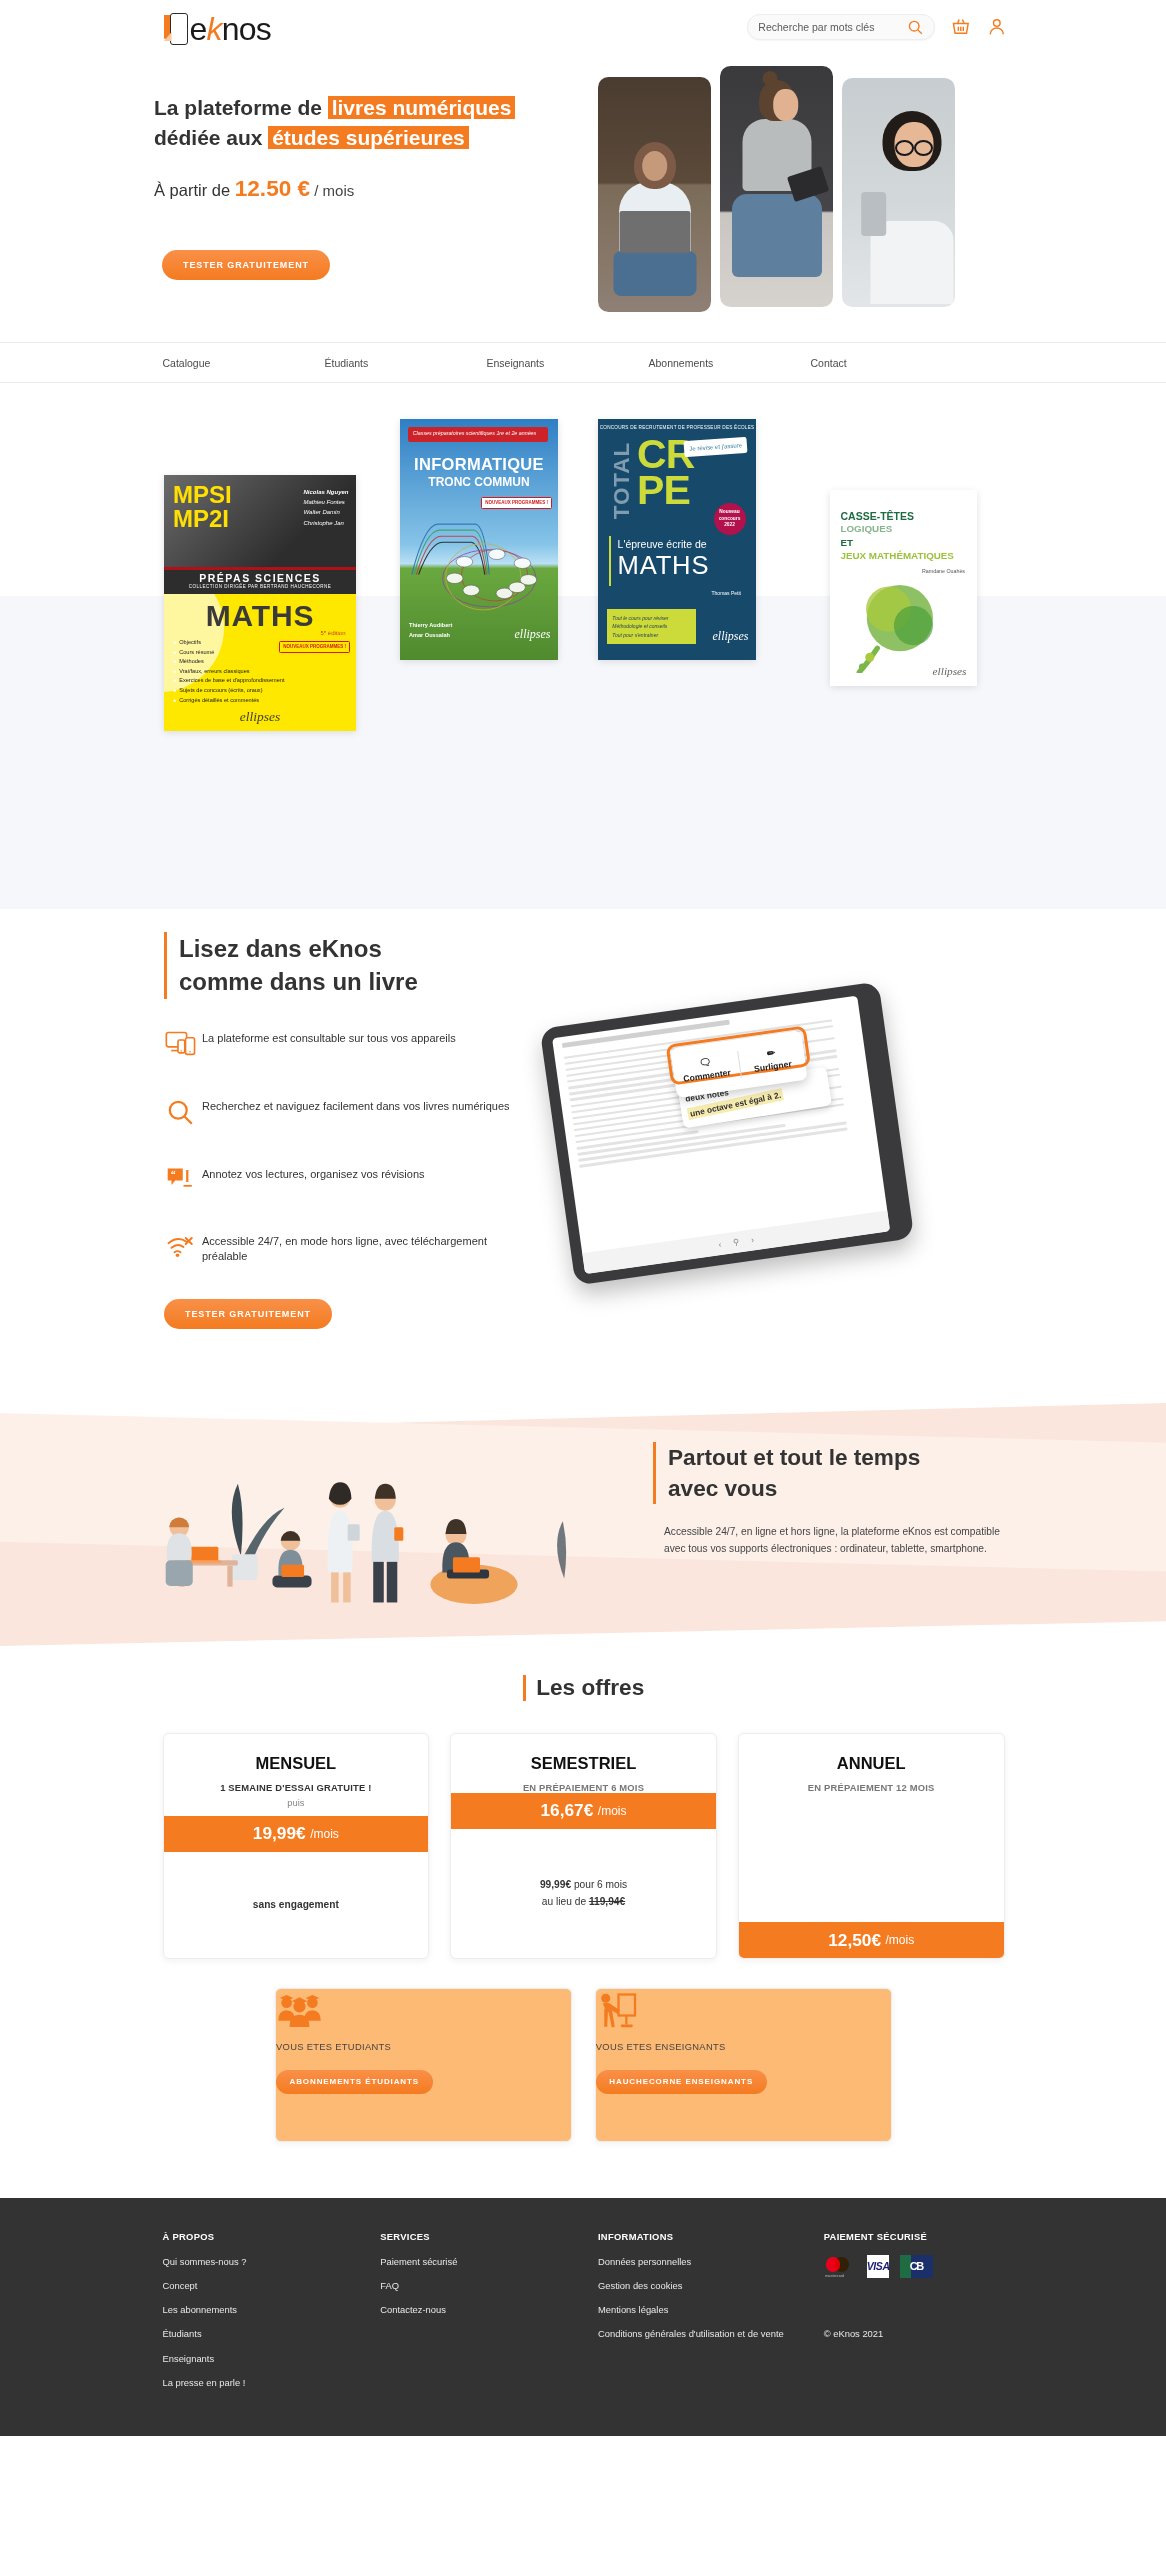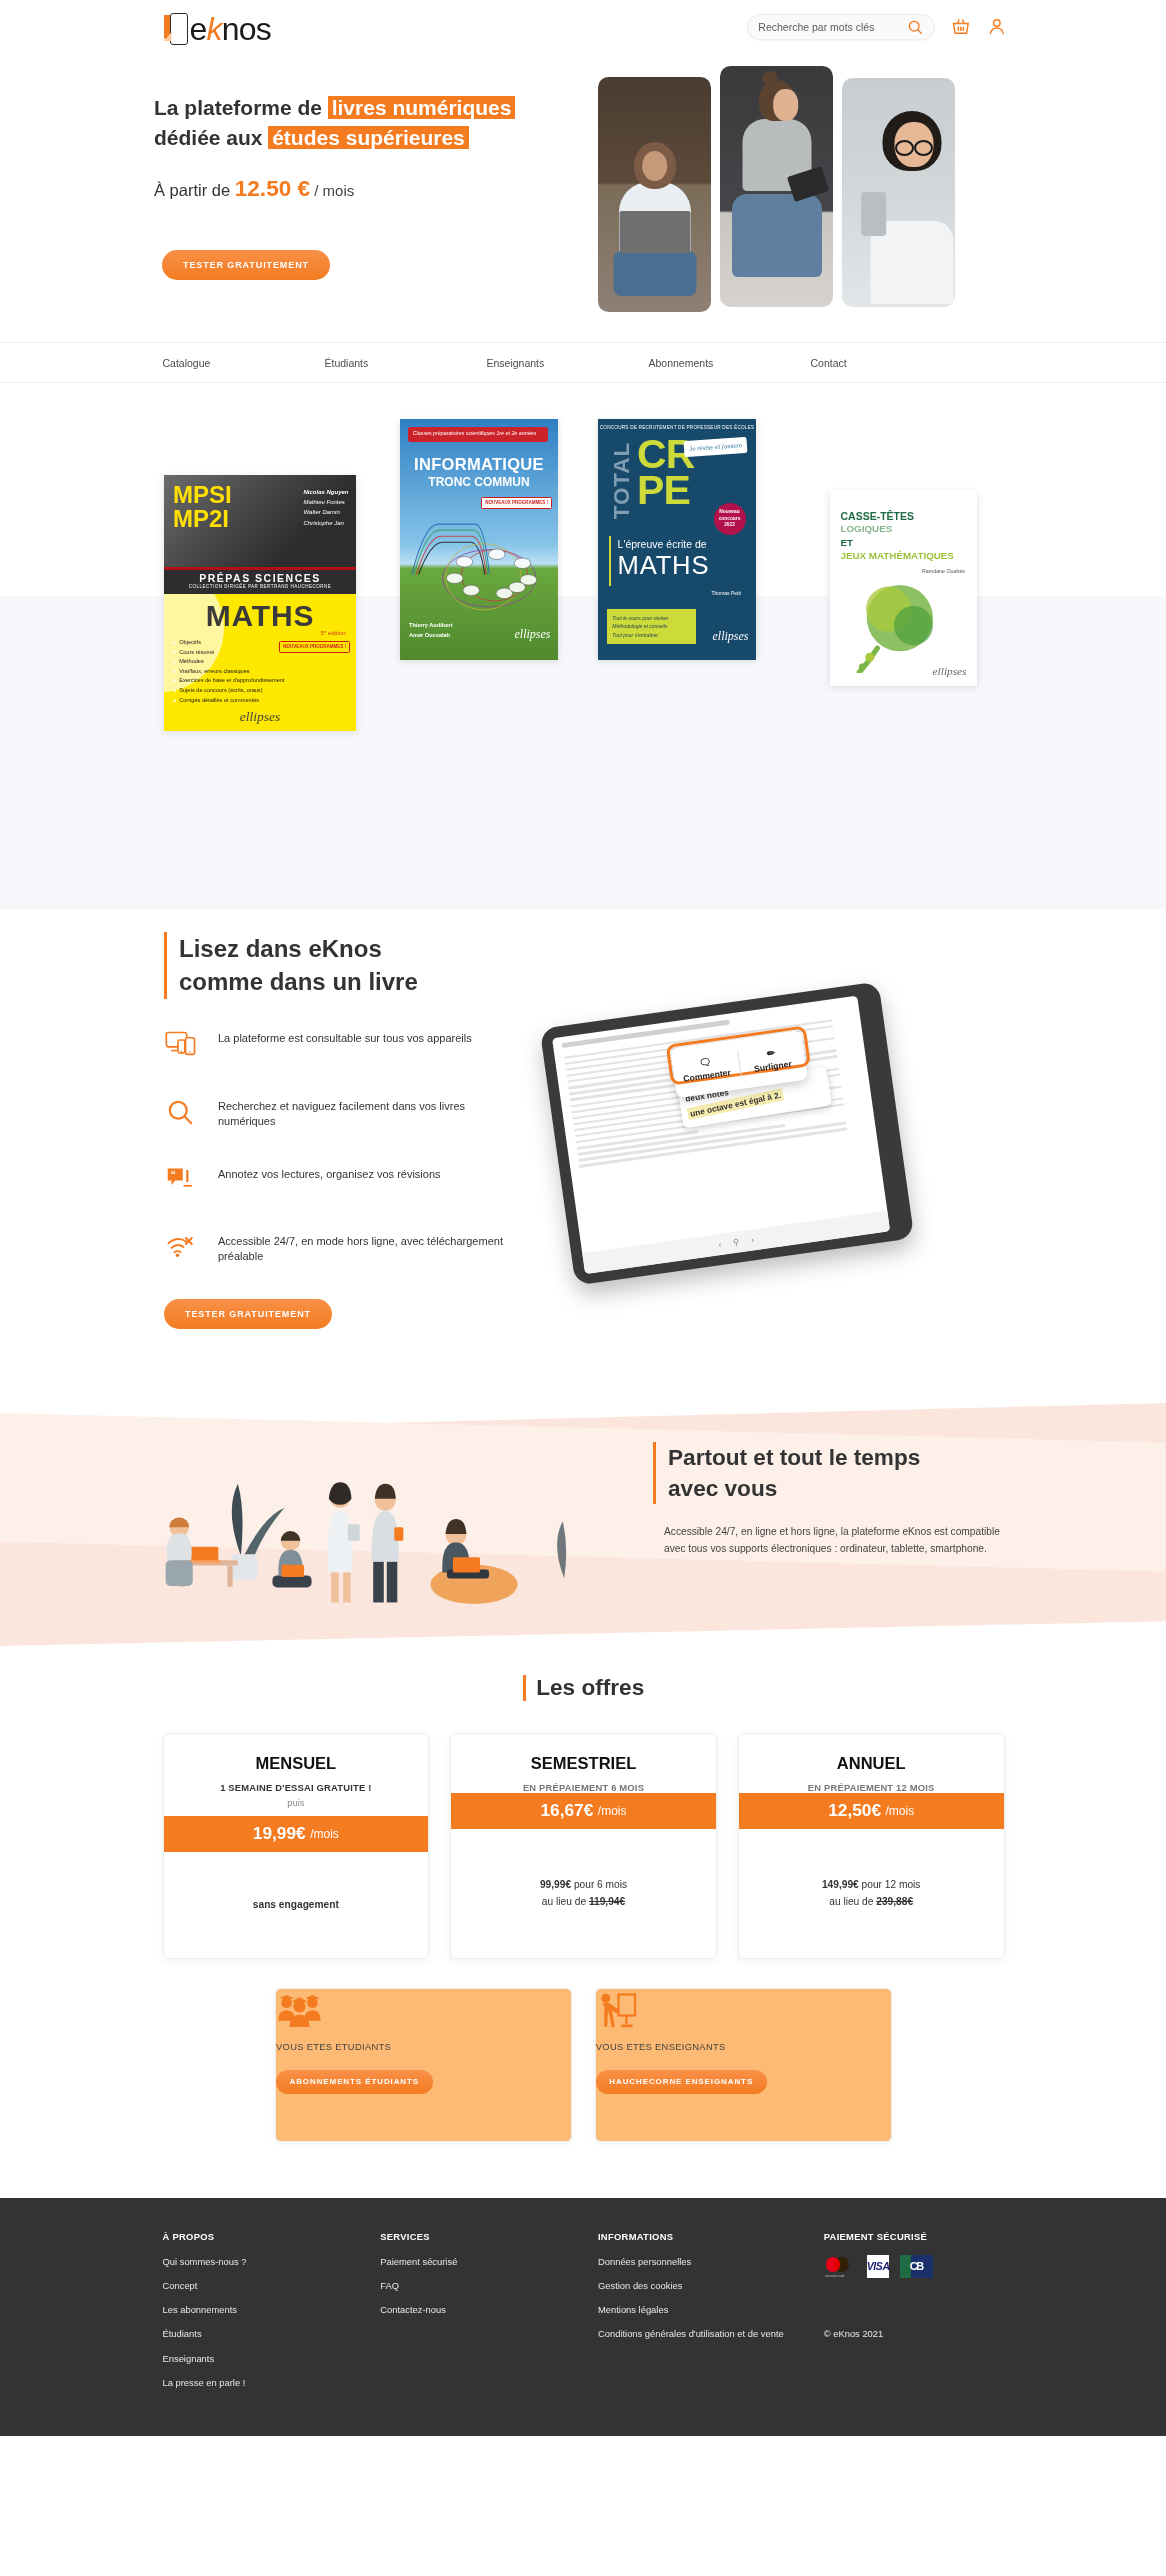--- a/index.html
+++ b/index.html
@@ -217,21 +217,21 @@
   .cs-left div { font-size:21px; font-weight:bold; color:#333; line-height:1.38; }
   .cs-right { position:absolute; right:158px; top:823px; width:395px; text-align:right;}
   .cs-right .p { font-size:16.5px; color:#444; line-height:1.45; }
   .cs-btns { position:absolute; right:158px; top:903px; display:flex; gap:12px; }
   .cs-btns .btn-orange { height:27px; font-size:8.3px; padding:0 16.5px; border-radius:13.5px;}
 
   
   .lisez { position:relative; background:#fff; height: 489px; }
   .lisez-title { position:absolute; left:164px; top:22.6px; padding-left:12px; border-left:3.8px solid #f47b20;}
   .lisez-title div { font-size:24px; font-weight:bold; color:#333; line-height:1.4;}
-  .feat { position:absolute; left:164px; display:flex; align-items:flex-start; gap:21px; width:346px; }
+  .feat { position:absolute; left:164px; display:flex; align-items:flex-start; gap:5px; width:346px; }
   .feat .fi { width:33px; height:30px; flex:none; display:flex; align-items:center; justify-content:center; }
   .feat .ft { font-size:11px; color:#333; line-height:1.45; padding-top:1.5px;}
   .f1 { top: 120px; } .f2 { top: 188px; } .f3 { top: 256px; } .f4 { top: 323px; }
   .lisez-cta { position:absolute; left:164px; top: 390px; }
 
   .tablet-wrap { position:absolute; left: 526px; top: 41px; width: 421px; height: 391px; }
   .tablet {
     position:absolute; left:30px; top:54px; width: 342px; height: 259px;
     background:#3a3a3c; border-radius: 16.5px; transform: rotate(-8deg);
     box-shadow: 0 10.5px 22.6px rgba(0,0,0,.25);
@@ -761,24 +761,20 @@
         </div>
       </div>
 
       <div class="plan">
         <div class="pname">ANNUEL</div>
         <div class="psub">EN PRÉPAIEMENT 12 MOIS</div>
         <div class="pband">
           <b>12,50€</b>
           <span>/mois</span>
         </div>
-        <div class="pfoot">
-          <div><b>149,99€</b><span> pour 12 mois</span></div>
-          <div><span>au lieu de </span><s>239,88€</s></div>
-        </div>
       </div>
     </div>
 
     <div class="ctacards">
       <div class="ctacard">
         <svg width="47" height="38" viewBox="0 0 62 50">
           <g fill="#f47b20">
             <circle cx="14" cy="14" r="7"></circle>
               <path d="M3 38 q0 -14 11 -14 q11 0 11 14z"></path>
             <path d="M5 8 L14 4 L23 8 L14 11z"></path>

